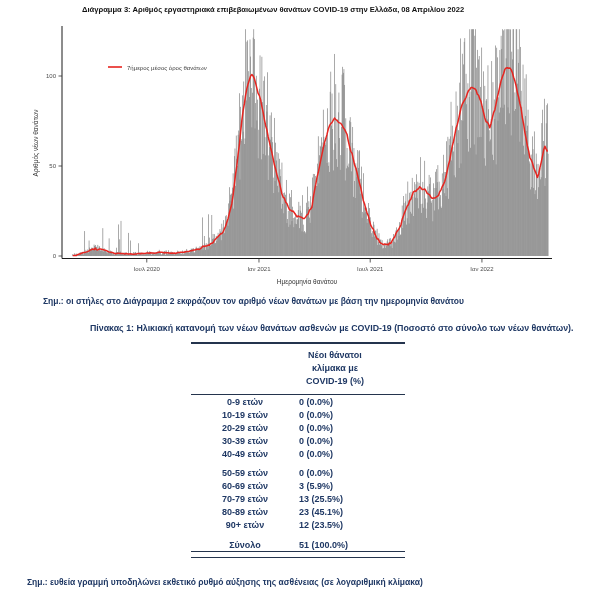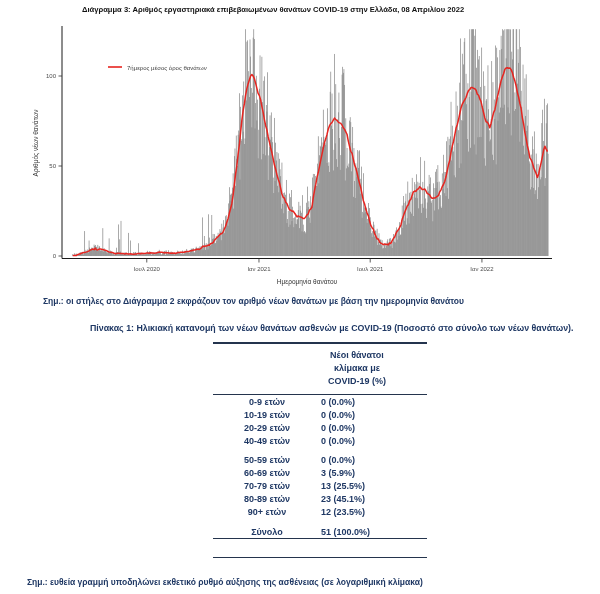--- a/index.html
+++ b/index.html
@@ -4,21 +4,21 @@
 <style>
   html,body{margin:0;padding:0;background:#fff;}
   .page{position:relative;width:593px;height:594px;background:#fff;overflow:hidden;
         font-family:"Liberation Sans","DejaVu Sans",sans-serif;}
   .doc-title{position:absolute;left:82px;top:5px;font-size:7.6px;font-weight:bold;color:#111;white-space:nowrap;}
   .chart{position:absolute;left:0;top:22px;margin:0;}
   .note{position:absolute;font-size:8.5px;font-weight:600;color:#1f3864;white-space:nowrap;}
   .note1{left:43px;top:296px;}
   .note2{left:27px;top:577px;}
   .table-title{position:absolute;left:57px;top:323px;font-size:8.8px;font-weight:700;color:#1f3864;white-space:nowrap;padding-left:33px;}
-  .table-wrap{position:absolute;left:213px;top:342px;width:214px;border-bottom:1.5px solid #24344d;padding-bottom:18px;}
+  .table-wrap{position:absolute;left:191px;top:342px;width:214px;border-bottom:1.5px solid #24344d;padding-bottom:5px;}
   table.age{width:100%;border-collapse:collapse;border-top:2px solid #24344d;border-bottom:1.5px solid #24344d;
         font-size:9px;font-weight:700;color:#1f3864;}
   table.age thead th{border-bottom:1.5px solid #24344d;padding:5px 0 6px;font-weight:700;}
   table.age th.val-h{text-align:center;padding-right:34px;line-height:13px;}
   table.age td{padding:1.5px 0;}
   td.age-c{text-align:center;padding-left:4px;}
   td.val-c{text-align:left;padding-right:40px;}
   tr.gap td{padding-top:8px;}
   svg text{font-family:"Liberation Sans","DejaVu Sans",sans-serif;}
 </style>
@@ -841,20 +841,24 @@
           </tr>
           <tr>
             <td class="age-c">10-19 ετών</td>
             <td class="val-c">0 (0.0%)</td>
           </tr>
           <tr>
             <td class="age-c">20-29 ετών</td>
             <td class="val-c">0 (0.0%)</td>
           </tr>
           <tr>
+            <td class="age-c">30-39 ετών</td>
+            <td class="val-c">0 (0.0%)</td>
+          </tr>
+          <tr>
             <td class="age-c">40-49 ετών</td>
             <td class="val-c">0 (0.0%)</td>
           </tr>
           <tr class="gap">
             <td class="age-c">50-59 ετών</td>
             <td class="val-c">0 (0.0%)</td>
           </tr>
           <tr>
             <td class="age-c">60-69 ετών</td>
             <td class="val-c">3 (5.9%)</td>

